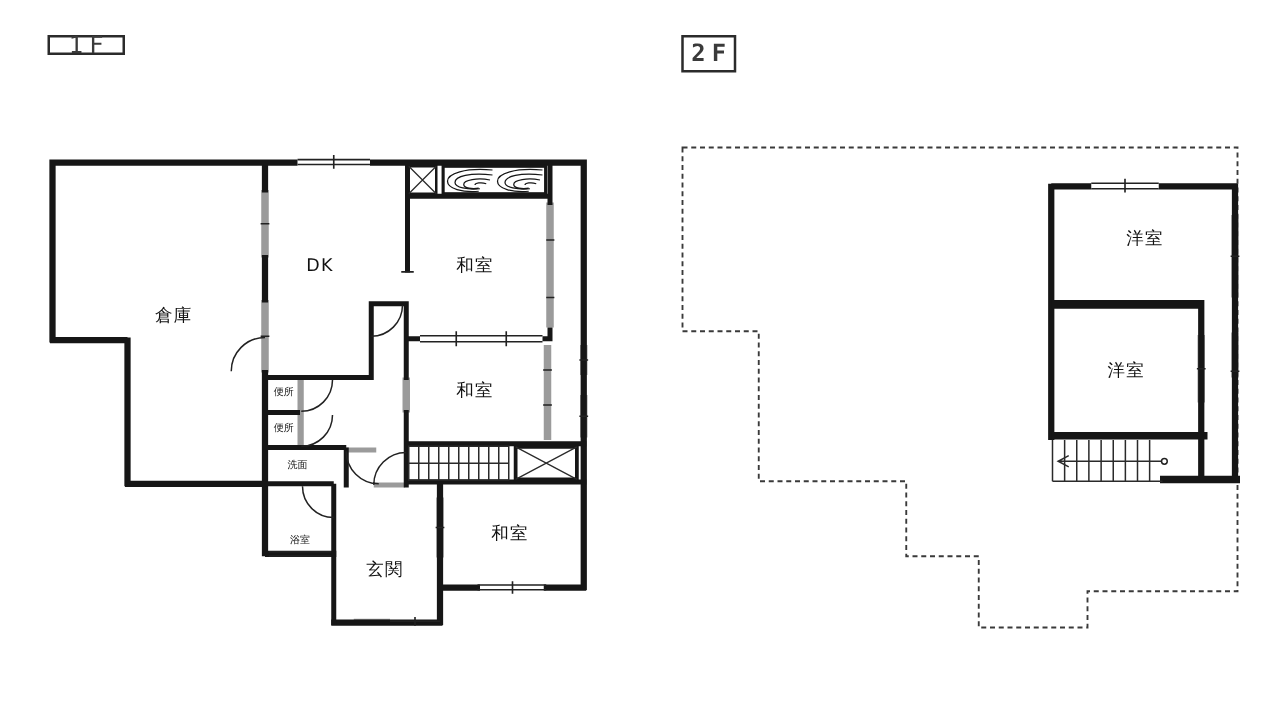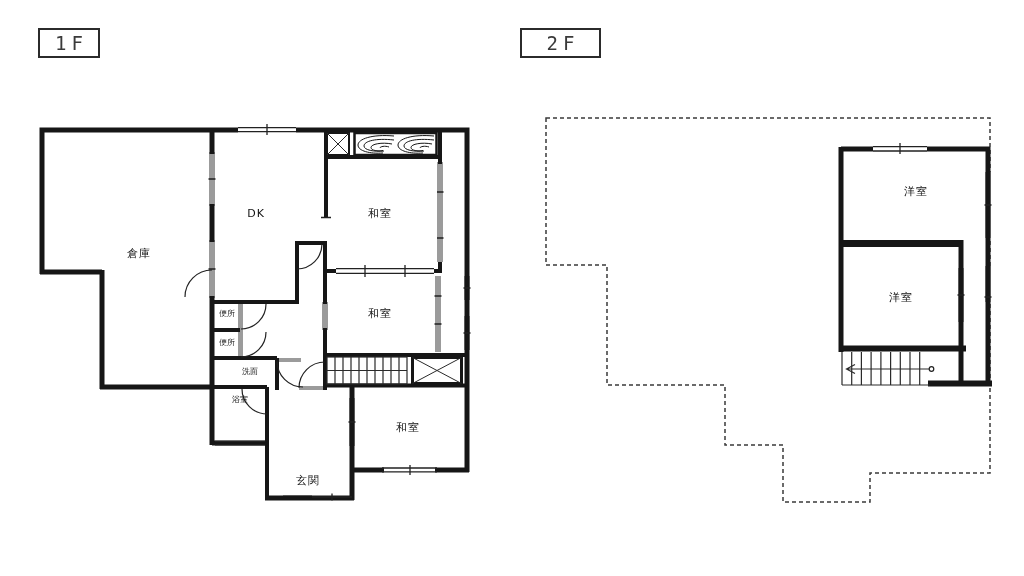--- a/index.html
+++ b/index.html
@@ -7,25 +7,25 @@
     position:relative;width:1024px;height:576px;background:#ffffff;
     font-family:"DejaVu Sans","Liberation Sans",sans-serif;overflow:hidden;
   }
   .stage svg{position:absolute;left:0;top:0;}
   .floor-tag{
     position:absolute;box-sizing:border-box;border:2px solid #2b2b2b;background:#fff;
     display:flex;align-items:center;justify-content:center;
     font-size:19px;color:#3a3a3a;letter-spacing:5px;text-indent:5px;
     font-family:"DejaVu Sans Mono","Liberation Mono",monospace;
   }
-  .tag-1f{left:38px;top:28px;width:62px;height:30px;}
-  .tag-2f{left:520px;top:28px;width:81px;height:30px;}
+  .tag-1f{left:38px;top:28px;width:62px;height:16px;}
+  .tag-2f{left:545px;top:28px;width:44px;height:30px;font-weight:bold;}
   .rlabel{
     position:absolute;transform:translate(-50%,-50%);
-    font-size:11px;line-height:1;color:#111;white-space:nowrap;letter-spacing:1px;
+    font-size:14px;line-height:1;color:#111;white-space:nowrap;letter-spacing:1px;
   }
   .rlabel.sm{font-size:8px;letter-spacing:0;}
 </style>
 </head>
 <body>
 
 <div class="stage">
 
   <div class="floor-tag tag-1f">1F</div>
   <div class="floor-tag tag-2f">2F</div>
@@ -154,20 +154,20 @@
     </g>
   </svg>
 
   <div class="rlabel" style="left:139px;top:253px">倉庫</div>
   <div class="rlabel" style="left:256px;top:213px">DK</div>
   <div class="rlabel" style="left:380px;top:213px">和室</div>
   <div class="rlabel" style="left:380px;top:313px">和室</div>
   <div class="rlabel" style="left:408px;top:427px">和室</div>
   <div class="rlabel sm" style="left:227px;top:314px">便所</div>
   <div class="rlabel sm" style="left:227px;top:343px">便所</div>
-  <div class="rlabel sm" style="left:250px;top:372px">洗面</div>
-  <div class="rlabel sm" style="left:240px;top:400px">浴室</div>
-  <div class="rlabel" style="left:308px;top:480px">玄関</div>
+  <div class="rlabel sm" style="left:238px;top:372px">洗面</div>
+  <div class="rlabel sm" style="left:240px;top:432px">浴室</div>
+  <div class="rlabel" style="left:308px;top:456px">玄関</div>
 
   <div class="rlabel" style="left:916px;top:191px">洋室</div>
   <div class="rlabel" style="left:901px;top:297px">洋室</div>
 
 </div>
 
 </body></html>

